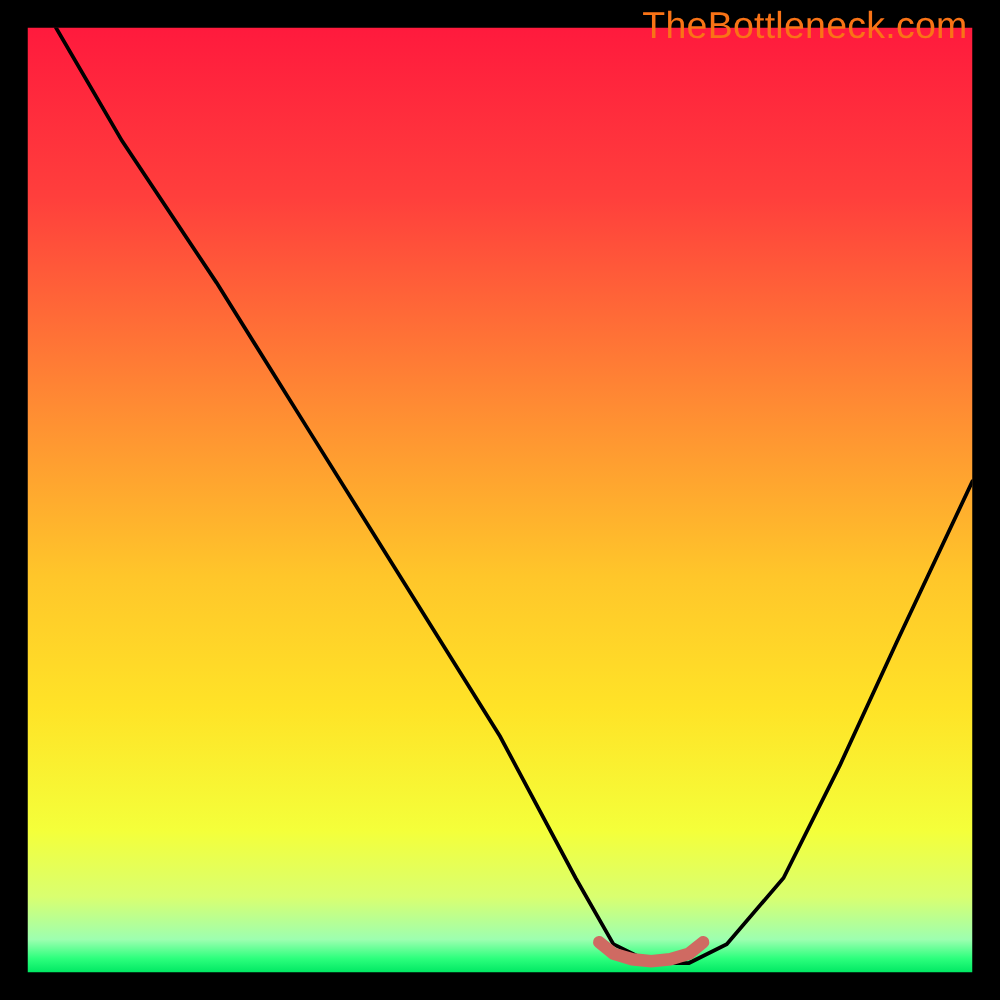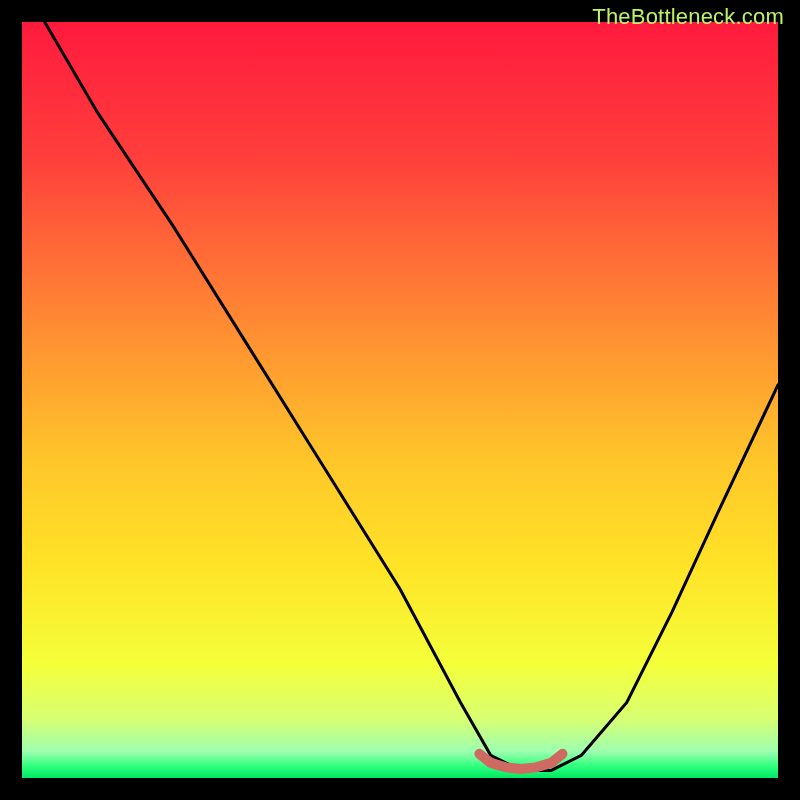--- a/index.html
+++ b/index.html
@@ -21,24 +21,24 @@
   .plot {
     position: absolute;
     left: 0;
     top: 0;
     width: 756px;
     height: 756px;
   }
   .watermark {
     position: absolute;
     top: 4px;
-    right: 16px;
+    right: 26px;
     font-family: Arial, Helvetica, sans-serif;
-    font-size: 22px;
-    color: #bef264;
+    font-size: 30px;
+    color: #f97316;
     letter-spacing: 0.2px;
   }
 </style>
 </head>
 <body>
 
 <div class="frame">
   <svg class="plot" viewBox="0 0 756 756" preserveAspectRatio="none">
     <defs>
       <linearGradient id="bg-grad" x1="0" y1="0" x2="0" y2="1">

